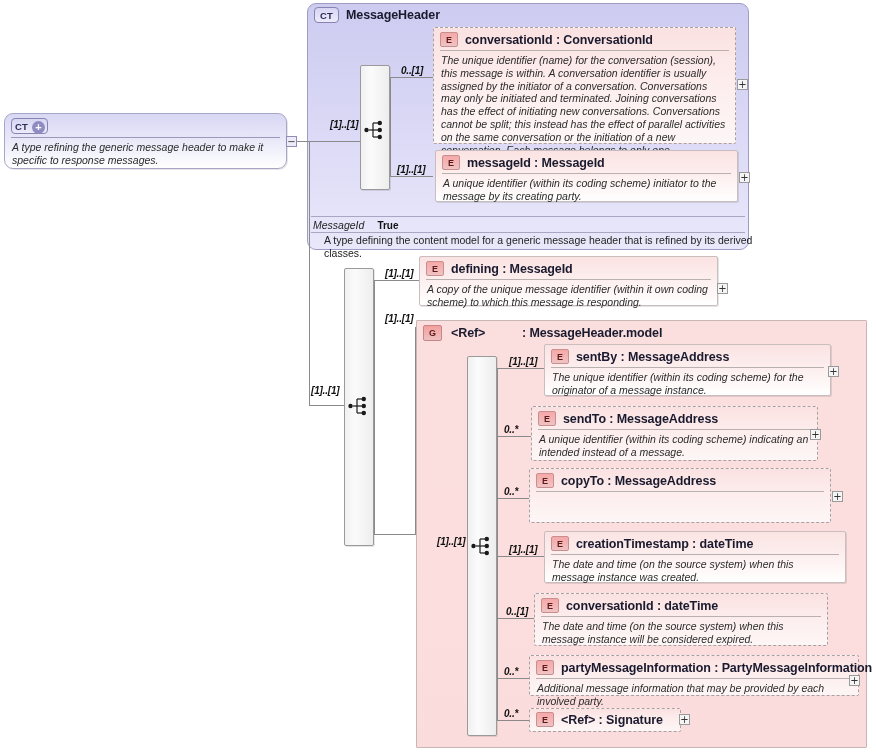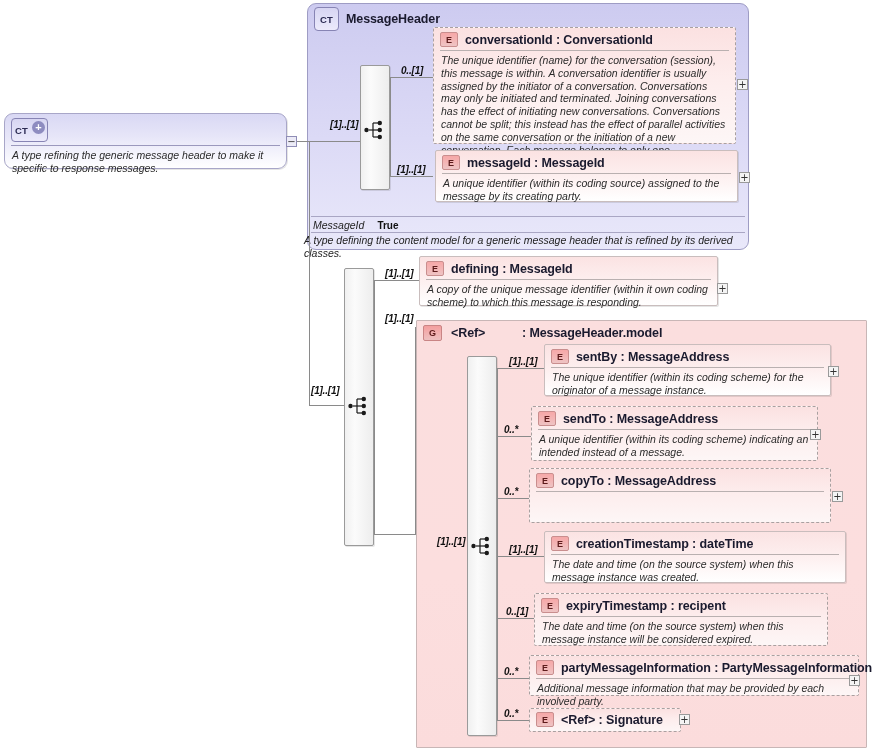--- a/index.html
+++ b/index.html
@@ -100,21 +100,21 @@
     color:#5c1b1b;
   }
   .ico-g{
     width:19px;height:16px;
     background:linear-gradient(180deg,#f49e9e 0%,#f1b2b2 55%,#edc0c0 100%);
     border:1px solid #c98585;
     border-radius:2px;
     color:#5c1b1b;
   }
   .ico-ct{
-    width:25px;height:24px;
+    width:25px;height:16px;
     background:linear-gradient(180deg,#d7d5f2 0%,#e3e2f8 60%,#eceafb 100%);
     border:1px solid #8784b4;
     border-radius:4px;
     color:#2b2a52;
     font-size:9.5px;
     letter-spacing:0.2px;
   }
   .ico-ct.withplus{width:37px;justify-content:flex-start;padding-left:3px;position:relative;}
   .ct-plus{
     position:absolute;right:2px;top:1.5px;
@@ -190,21 +190,21 @@
       <span class="nm">MessageHeader</span>
     </div>
   </div>
 
   <div class="hr-soft" style="left:311px;top:216px;width:434px;"></div>
   <div class="abstract-row" style="left:313px;top:219px;">
     <span class="k">MessageId</span>
     <span class="v">True</span>
   </div>
   <div class="hr-soft2" style="left:311px;top:232px;width:434px;"></div>
-  <div class="abs" style="left:304px;top:234px;width:430px;font-size:10.5px;font-style:italic;color:#222;line-height:1.2;">A type defining the content model for a generic message header that is refined by its derived classes.</div>
+  <div class="abs" style="left:324px;top:234px;width:430px;font-size:10.5px;color:#222;line-height:1.2;">A type defining the content model for a generic message header that is refined by its derived classes.</div>
 
   <div class="node ct-box" style="left:4px;top:113px;width:283px;height:56px;">
     <div class="titlebar">
       <span class="ico ico-ct withplus">
         <span>CT</span>
         <span class="ct-plus">+</span>
       </span>
     </div>
     <div class="sep"></div>
     <div class="doc">A type refining the generic message header to make it specific to response messages.</div>
@@ -252,21 +252,21 @@
     <div class="doc">The unique identifier (name) for the conversation (session), this message is within. A conversation identifier is usually assigned by the initiator of a conversation. Conversations may only be initiated and terminated. Joining conversations has the effect of initiating new conversations. Conversations cannot be split; this instead has the effect of parallel activities on the same conversation or the initiation of a new conversation. Each message belongs to only one conversation. Conversation scopes are defined in the business process definition.</div>
   </div>
   <div class="exp" style="left:737px;top:79px;">+</div>
 
   <div class="node elem-solid" style="left:435px;top:150px;width:303px;height:52px;">
     <div class="titlebar">
       <span class="ico ico-e">E</span>
       <span class="nm">messageId : MessageId</span>
     </div>
     <div class="sep"></div>
-    <div class="doc">A unique identifier (within its coding source) assigned to the message by its creating party.</div>
+    <div class="doc">A unique identifier (within its coding scheme) initiator to the message by its creating party.</div>
   </div>
   <div class="exp" style="left:739px;top:172px;">+</div>
 
   <div class="seqbox" style="left:344px;top:268px;width:30px;height:278px;"></div>
   <div class="seqicon" style="left:348px;top:396px;">
     <svg width="24" height="20" viewBox="0 0 24 20">
       <circle cx="2.5" cy="10" r="2.2" fill="#1a1a1a"></circle>
       <line x1="4.7" y1="10" x2="9" y2="10" stroke="#1a1a1a" stroke-width="1.2"></line>
       <line x1="9" y1="3" x2="9" y2="17" stroke="#1a1a1a" stroke-width="1.2"></line>
       <line x1="9" y1="3" x2="14" y2="3" stroke="#1a1a1a" stroke-width="1.2"></line>
@@ -371,21 +371,21 @@
       <span class="ico ico-e">E</span>
       <span class="nm">creationTimestamp : dateTime</span>
     </div>
     <div class="sep"></div>
     <div class="doc">The date and time (on the source system) when this message instance was created.</div>
   </div>
 
   <div class="node elem-dashed" style="left:534px;top:593px;width:294px;height:53px;">
     <div class="titlebar">
       <span class="ico ico-e">E</span>
-      <span class="nm">expiryTimestamp : recipent</span>
+      <span class="nm">conversationId : dateTime</span>
     </div>
     <div class="sep"></div>
     <div class="doc">The date and time (on the source system) when this message instance will be considered expired.</div>
   </div>
 
   <div class="node elem-dashed" style="left:529px;top:655px;width:330px;height:41px;">
     <div class="titlebar">
       <span class="ico ico-e">E</span>
       <span class="nm">partyMessageInformation : PartyMessageInformation</span>
     </div>

